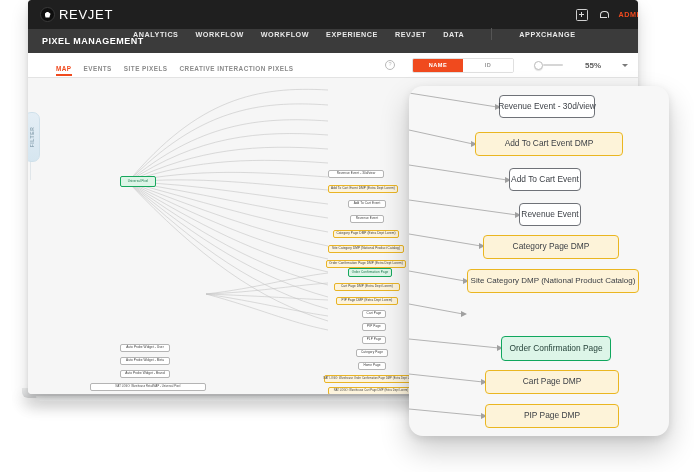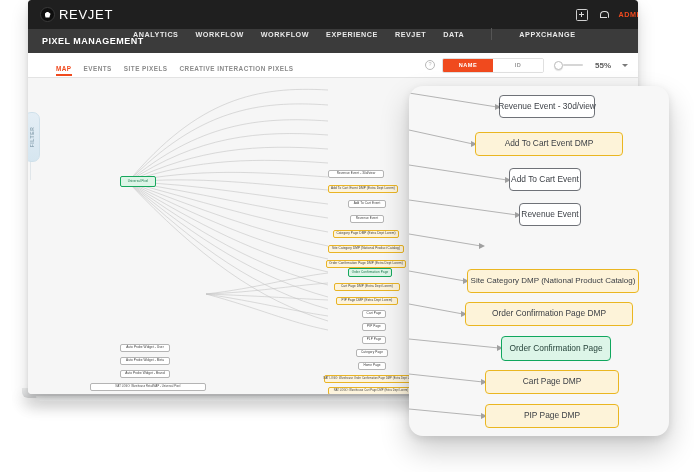--- a/index.html
+++ b/index.html
@@ -92,21 +92,21 @@
   }
   .tabs{display:flex;align-items:flex-end;gap:12px;height:100%;padding-bottom:2px;}
   .tab{
     font-size:6.4px;font-weight:bold;letter-spacing:.45px;color:#8b8b8b;
     padding-bottom:4px;position:relative;white-space:nowrap;
   }
   .tab.active{color:#f04a1e;}
   .tab.active:after{
     content:"";position:absolute;left:0;right:0;bottom:0;height:2px;background:#f04a1e;
   }
-  .tabbar-right{margin-left:auto;display:flex;align-items:center;gap:7px;}
+  .tabbar-right{margin-left:auto;display:flex;align-items:center;gap:17px;}
   .help-icon{
     width:8px;height:8px;border-radius:50%;border:1px solid #b9b9b9;
     color:#b9b9b9;font-size:5.5px;line-height:7px;text-align:center;
   }
   .seg{display:flex;border:1px solid #e0e0e0;border-radius:2px;overflow:hidden;}
   .seg-btn{
     width:50px;height:13px;font-size:5.6px;font-weight:bold;letter-spacing:.5px;
     display:flex;align-items:center;justify-content:center;background:#fff;color:#9a9a9a;
   }
   .seg-btn.on{background:#f04a1e;color:#fff;}
@@ -325,21 +325,21 @@
           <polygon points="88,259 94,262 88,265"></polygon>
           <polygon points="72,293 78,296 72,299"></polygon>
           <polygon points="72,327 78,330 72,333"></polygon>
         </g>
       </svg>
 
       <div class="mag-node" style="left:90px;top:9px;width:96px;height:23px;">Revenue Event - 30d/view</div>
       <div class="mag-node yellow" style="left:66px;top:46px;width:148px;height:24px;">Add To Cart Event DMP</div>
       <div class="mag-node" style="left:100px;top:82px;width:72px;height:23px;">Add To Cart Event</div>
       <div class="mag-node" style="left:110px;top:117px;width:62px;height:23px;">Revenue Event</div>
+      <div class="mag-node yellow" style="left:74px;top:149px;width:136px;height:24px;">Category Page DMP</div>
       <div class="mag-node yellow" style="left:58px;top:183px;width:172px;height:24px;font-size:8px;">Site Category DMP (National Product Catalog)</div>
-      <div class="mag-node yellow" style="left:56px;top:216px;width:168px;height:24px;">Order Confirmation Page DMP</div>
       <div class="mag-node green" style="left:92px;top:250px;width:110px;height:25px;">Order Confirmation Page</div>
       <div class="mag-node yellow" style="left:76px;top:318px;width:134px;height:24px;">PIP Page DMP</div>
       <div class="mag-node yellow" style="left:76px;top:284px;width:134px;height:24px;">Cart Page DMP</div>
     </div>
   </div>
 
 </div>
 
 </body></html>

